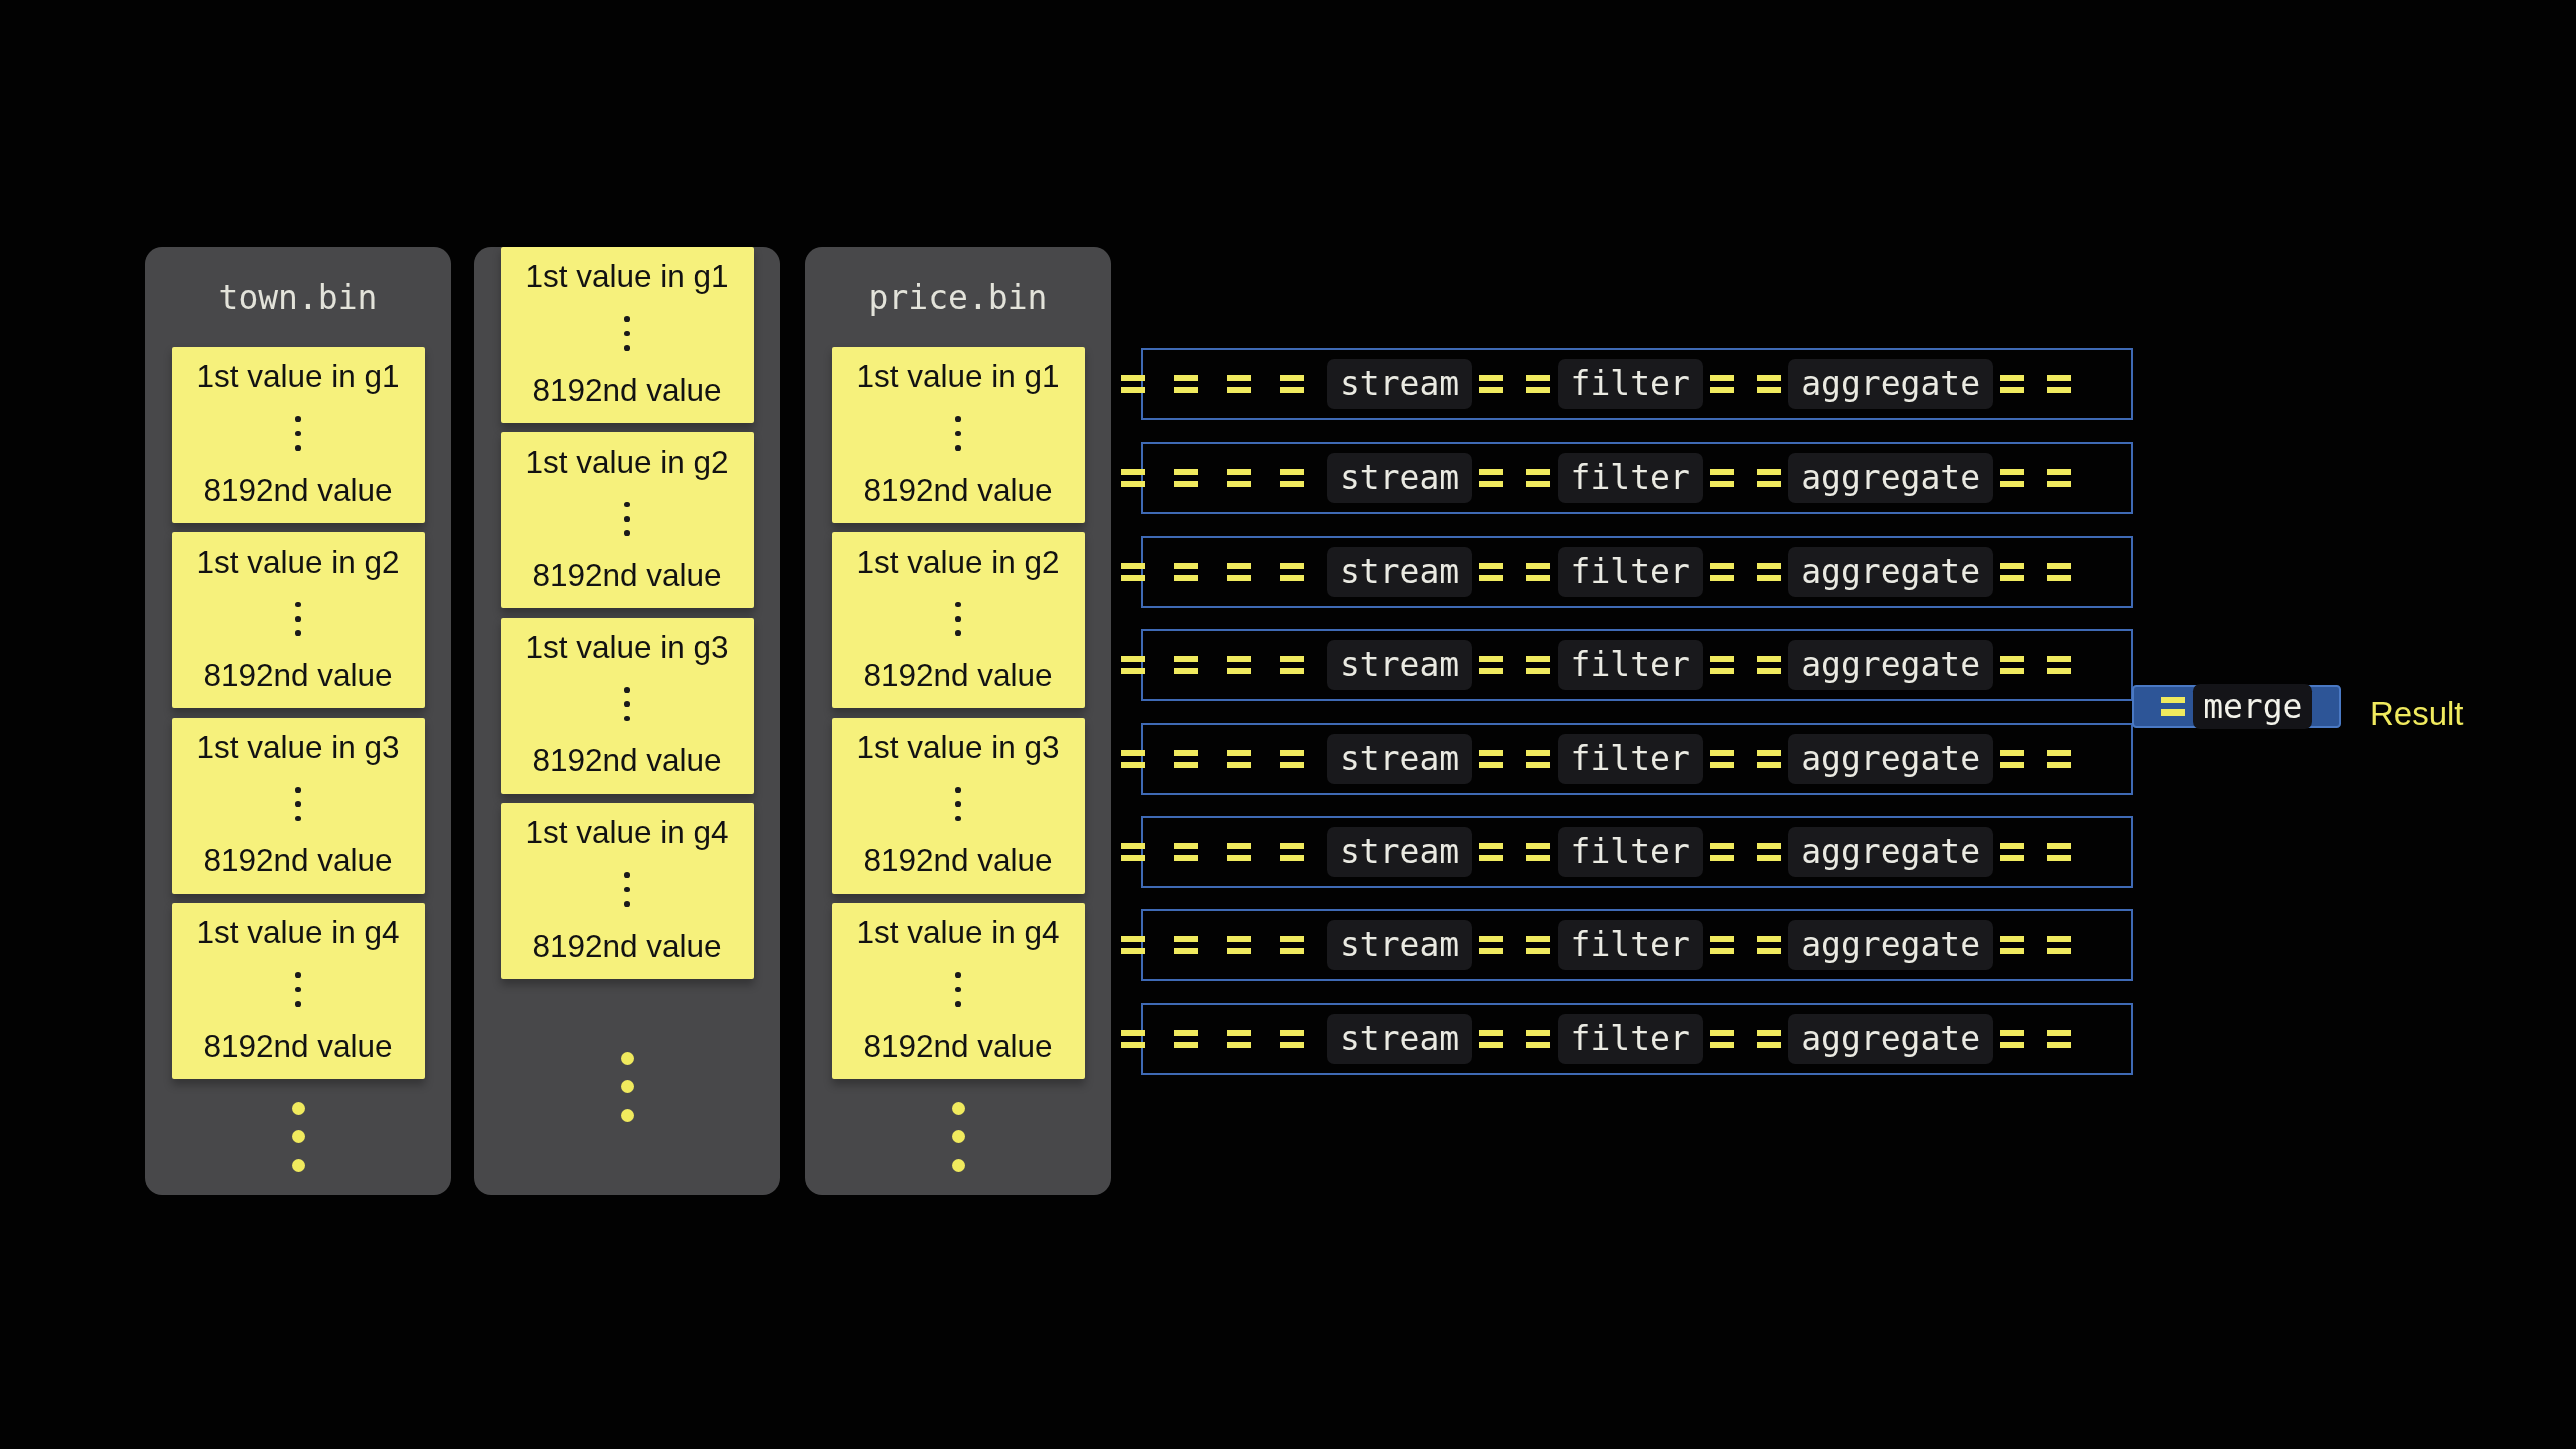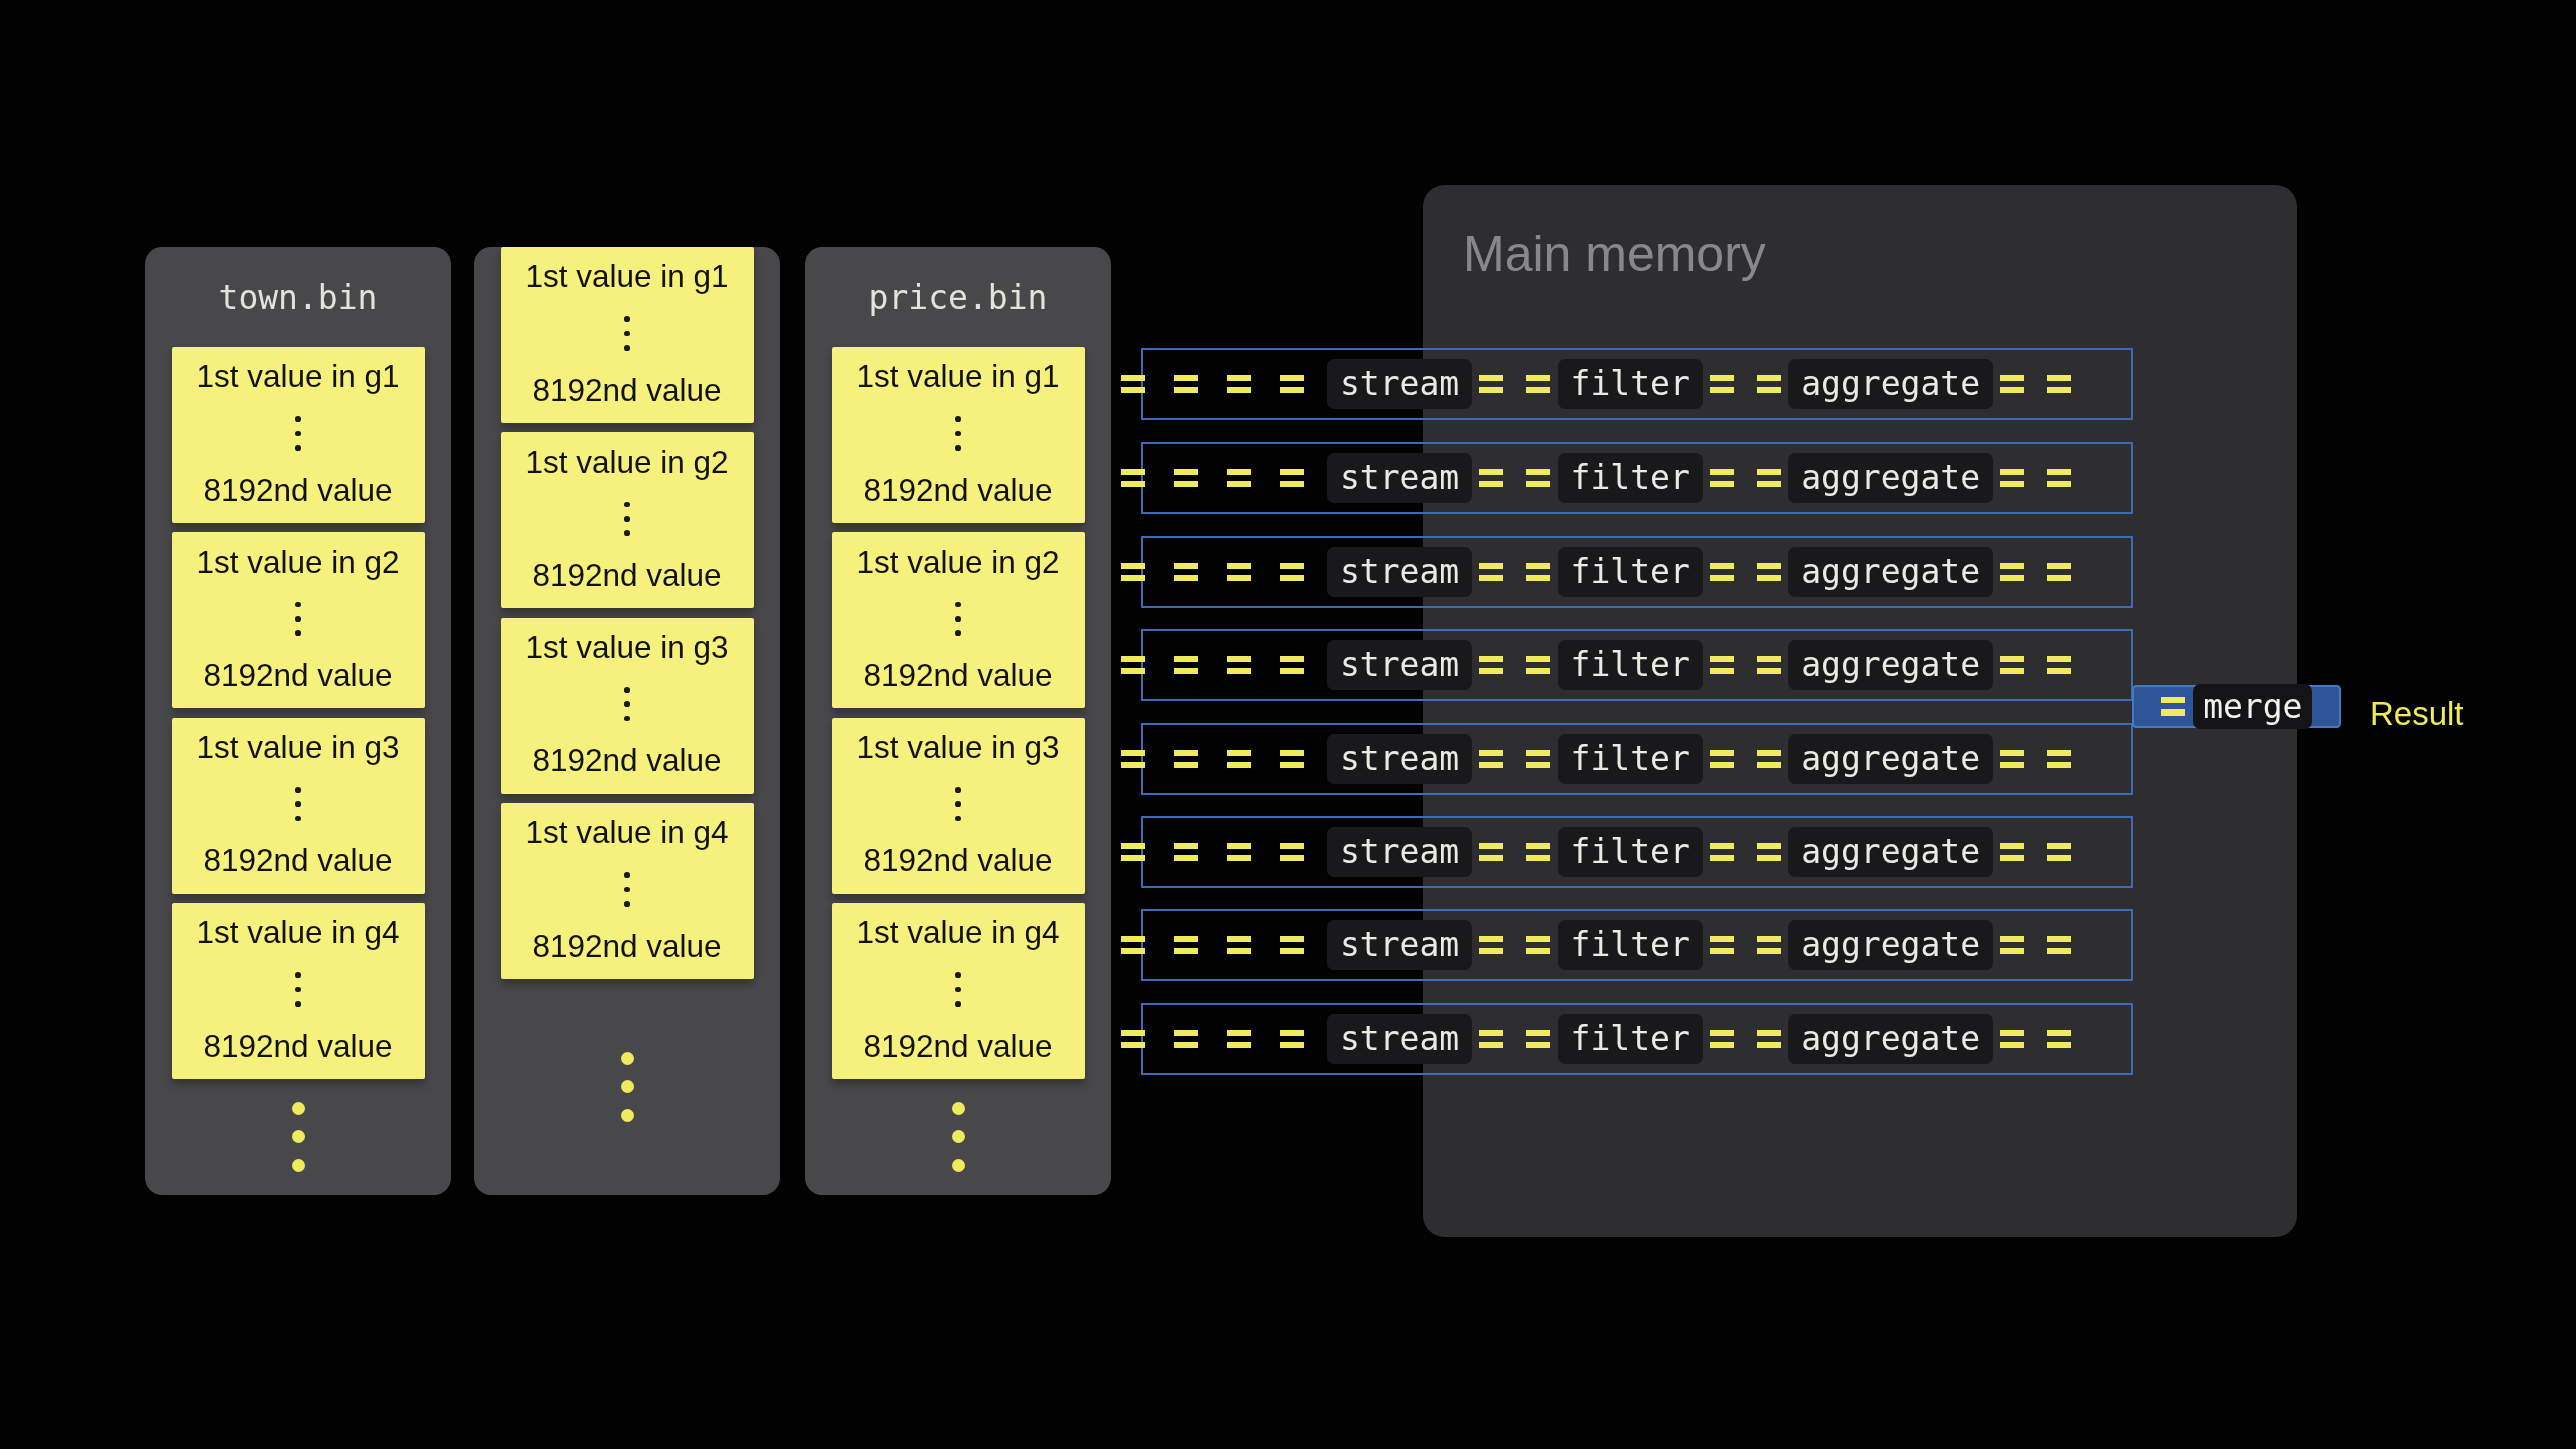--- a/index.html
+++ b/index.html
@@ -309,23 +309,20 @@
         <span>8192nd value</span>
       </div>
     </div>
     <div class="col-dots">
         <i></i>
         <i></i>
         <i></i>
       </div>
   </div>
 
-  <div class="memory-panel">
-    <div class="memory-title">Main memory</div>
-  </div>
 
   <div>
       <div class="pipe-row" style="top: 348px;">
     <div class="pipe-frame"></div>
     <div class="pipe-content">
       <span class="eq"></span>
       <span class="eq g40"></span>
       <span class="eq g40"></span>
       <span class="eq g40"></span>
       <span class="chip m32">stream</span>

